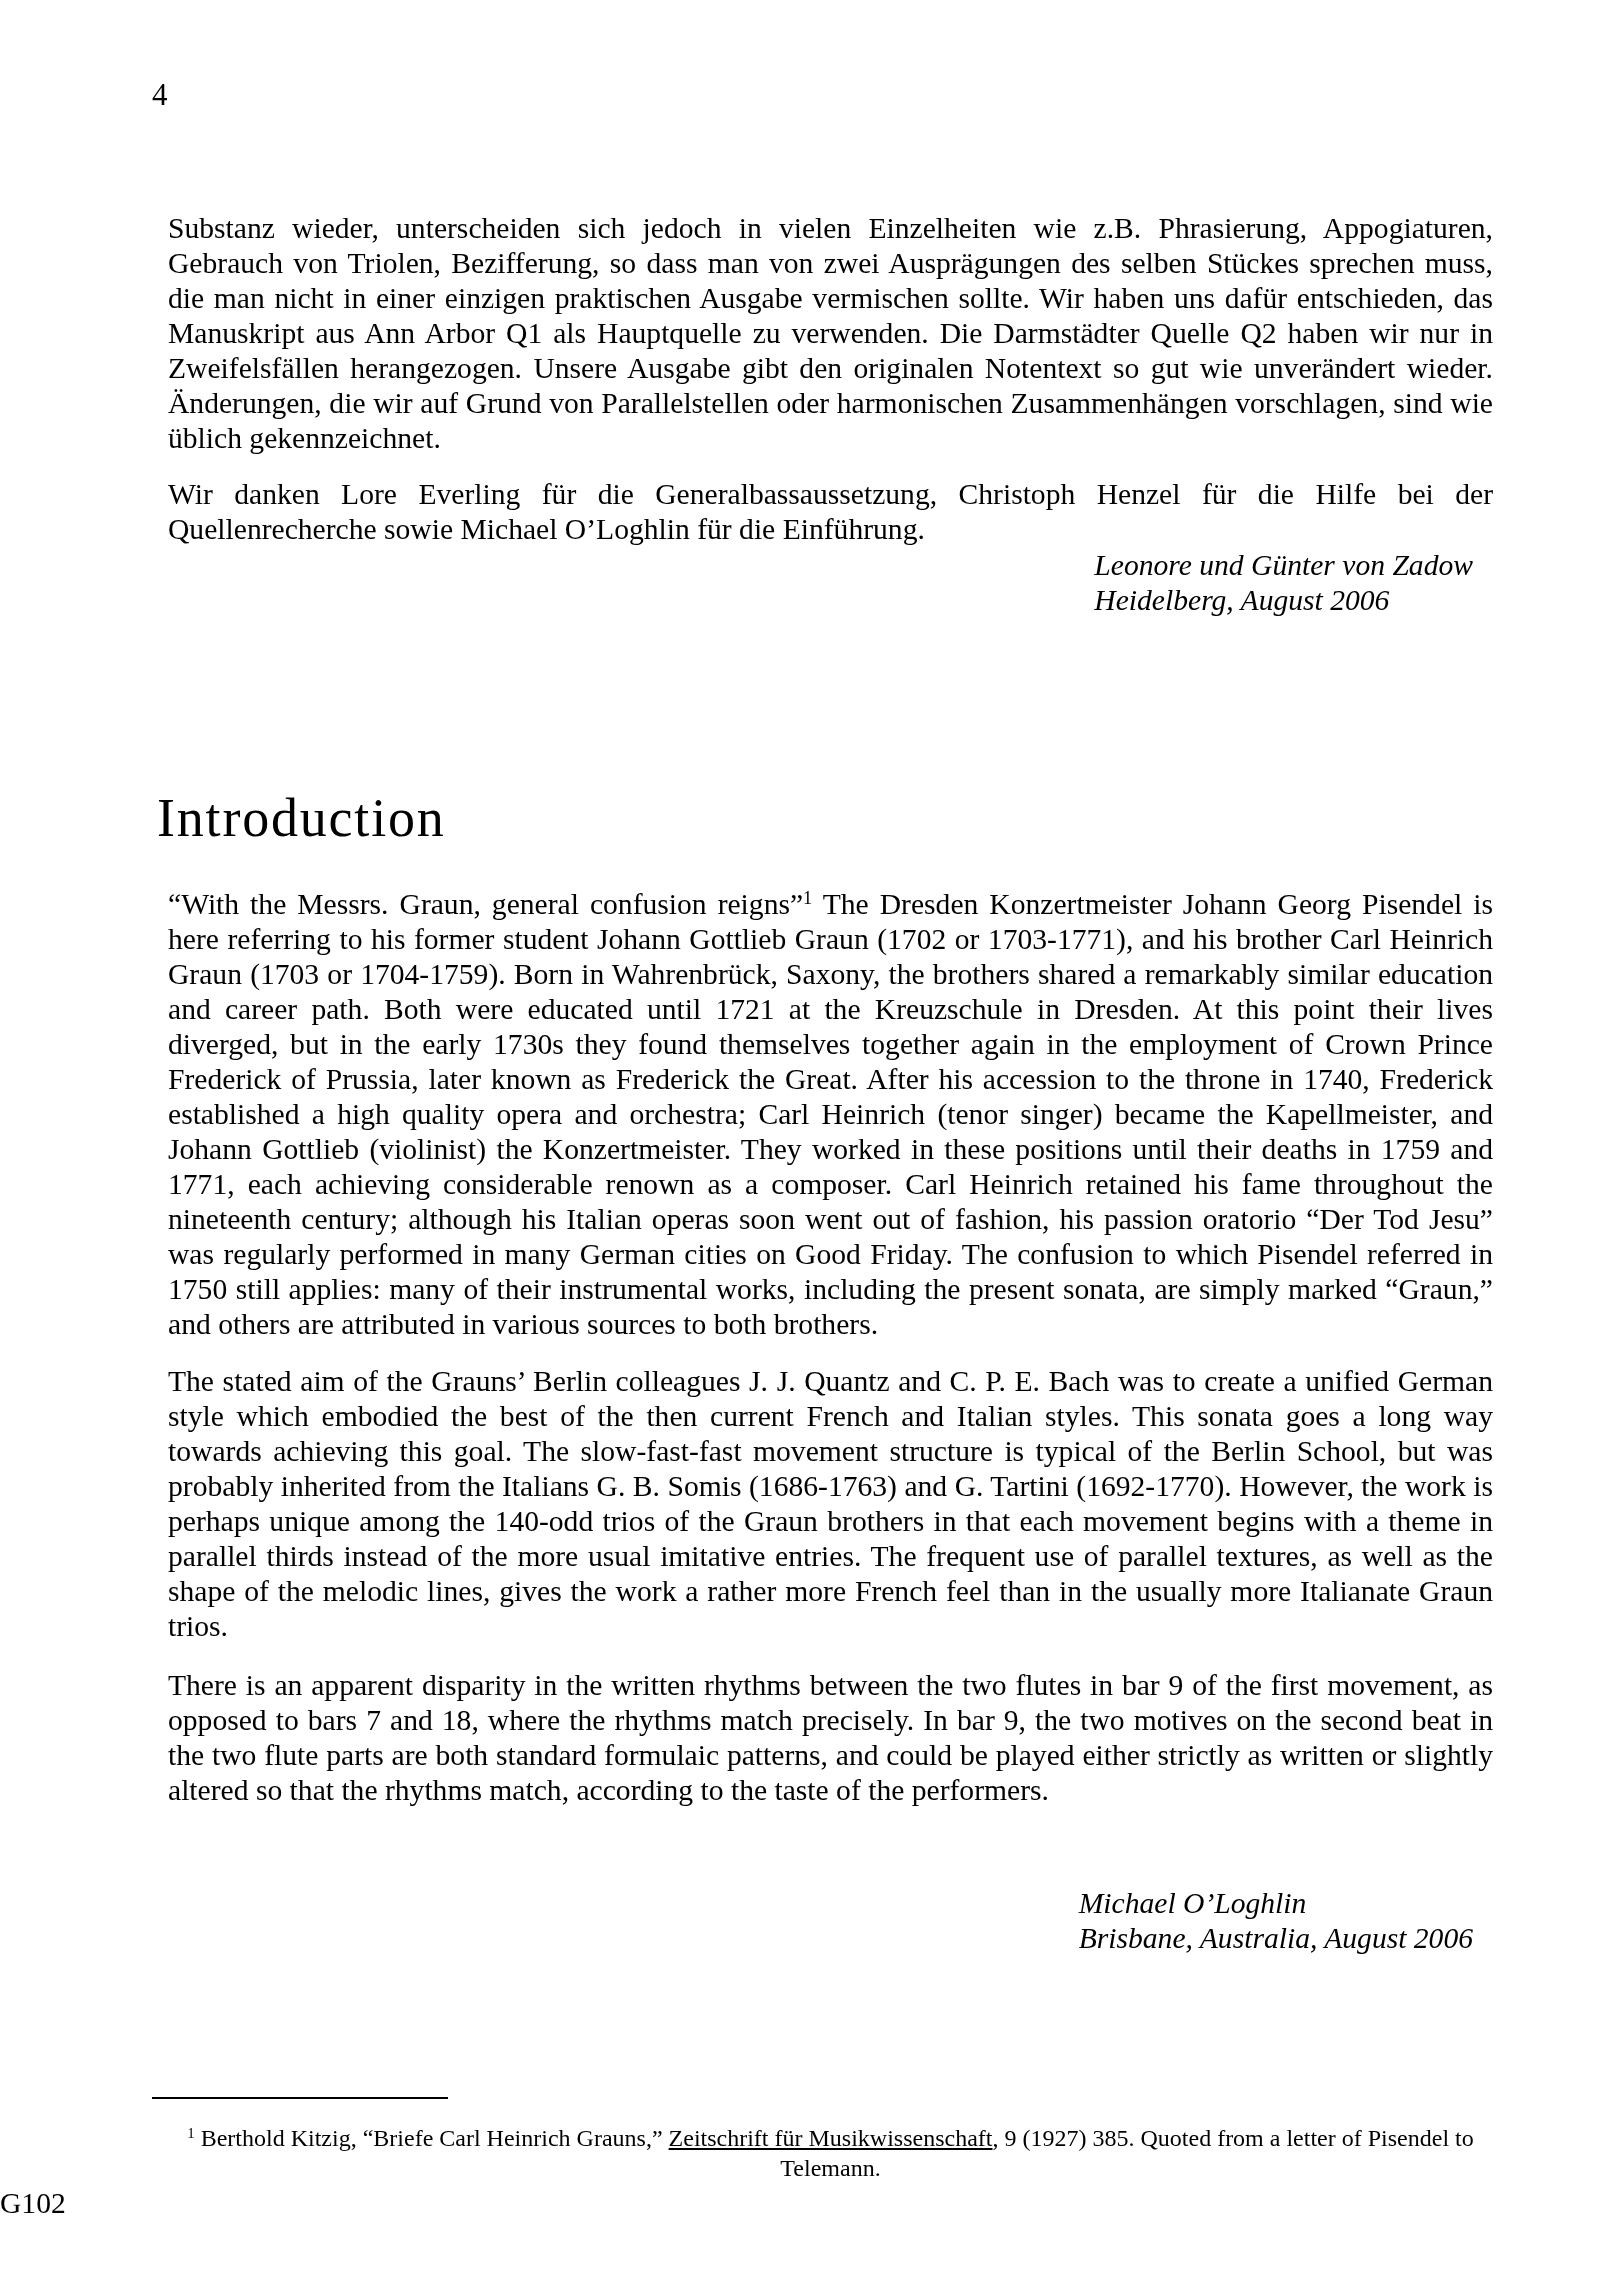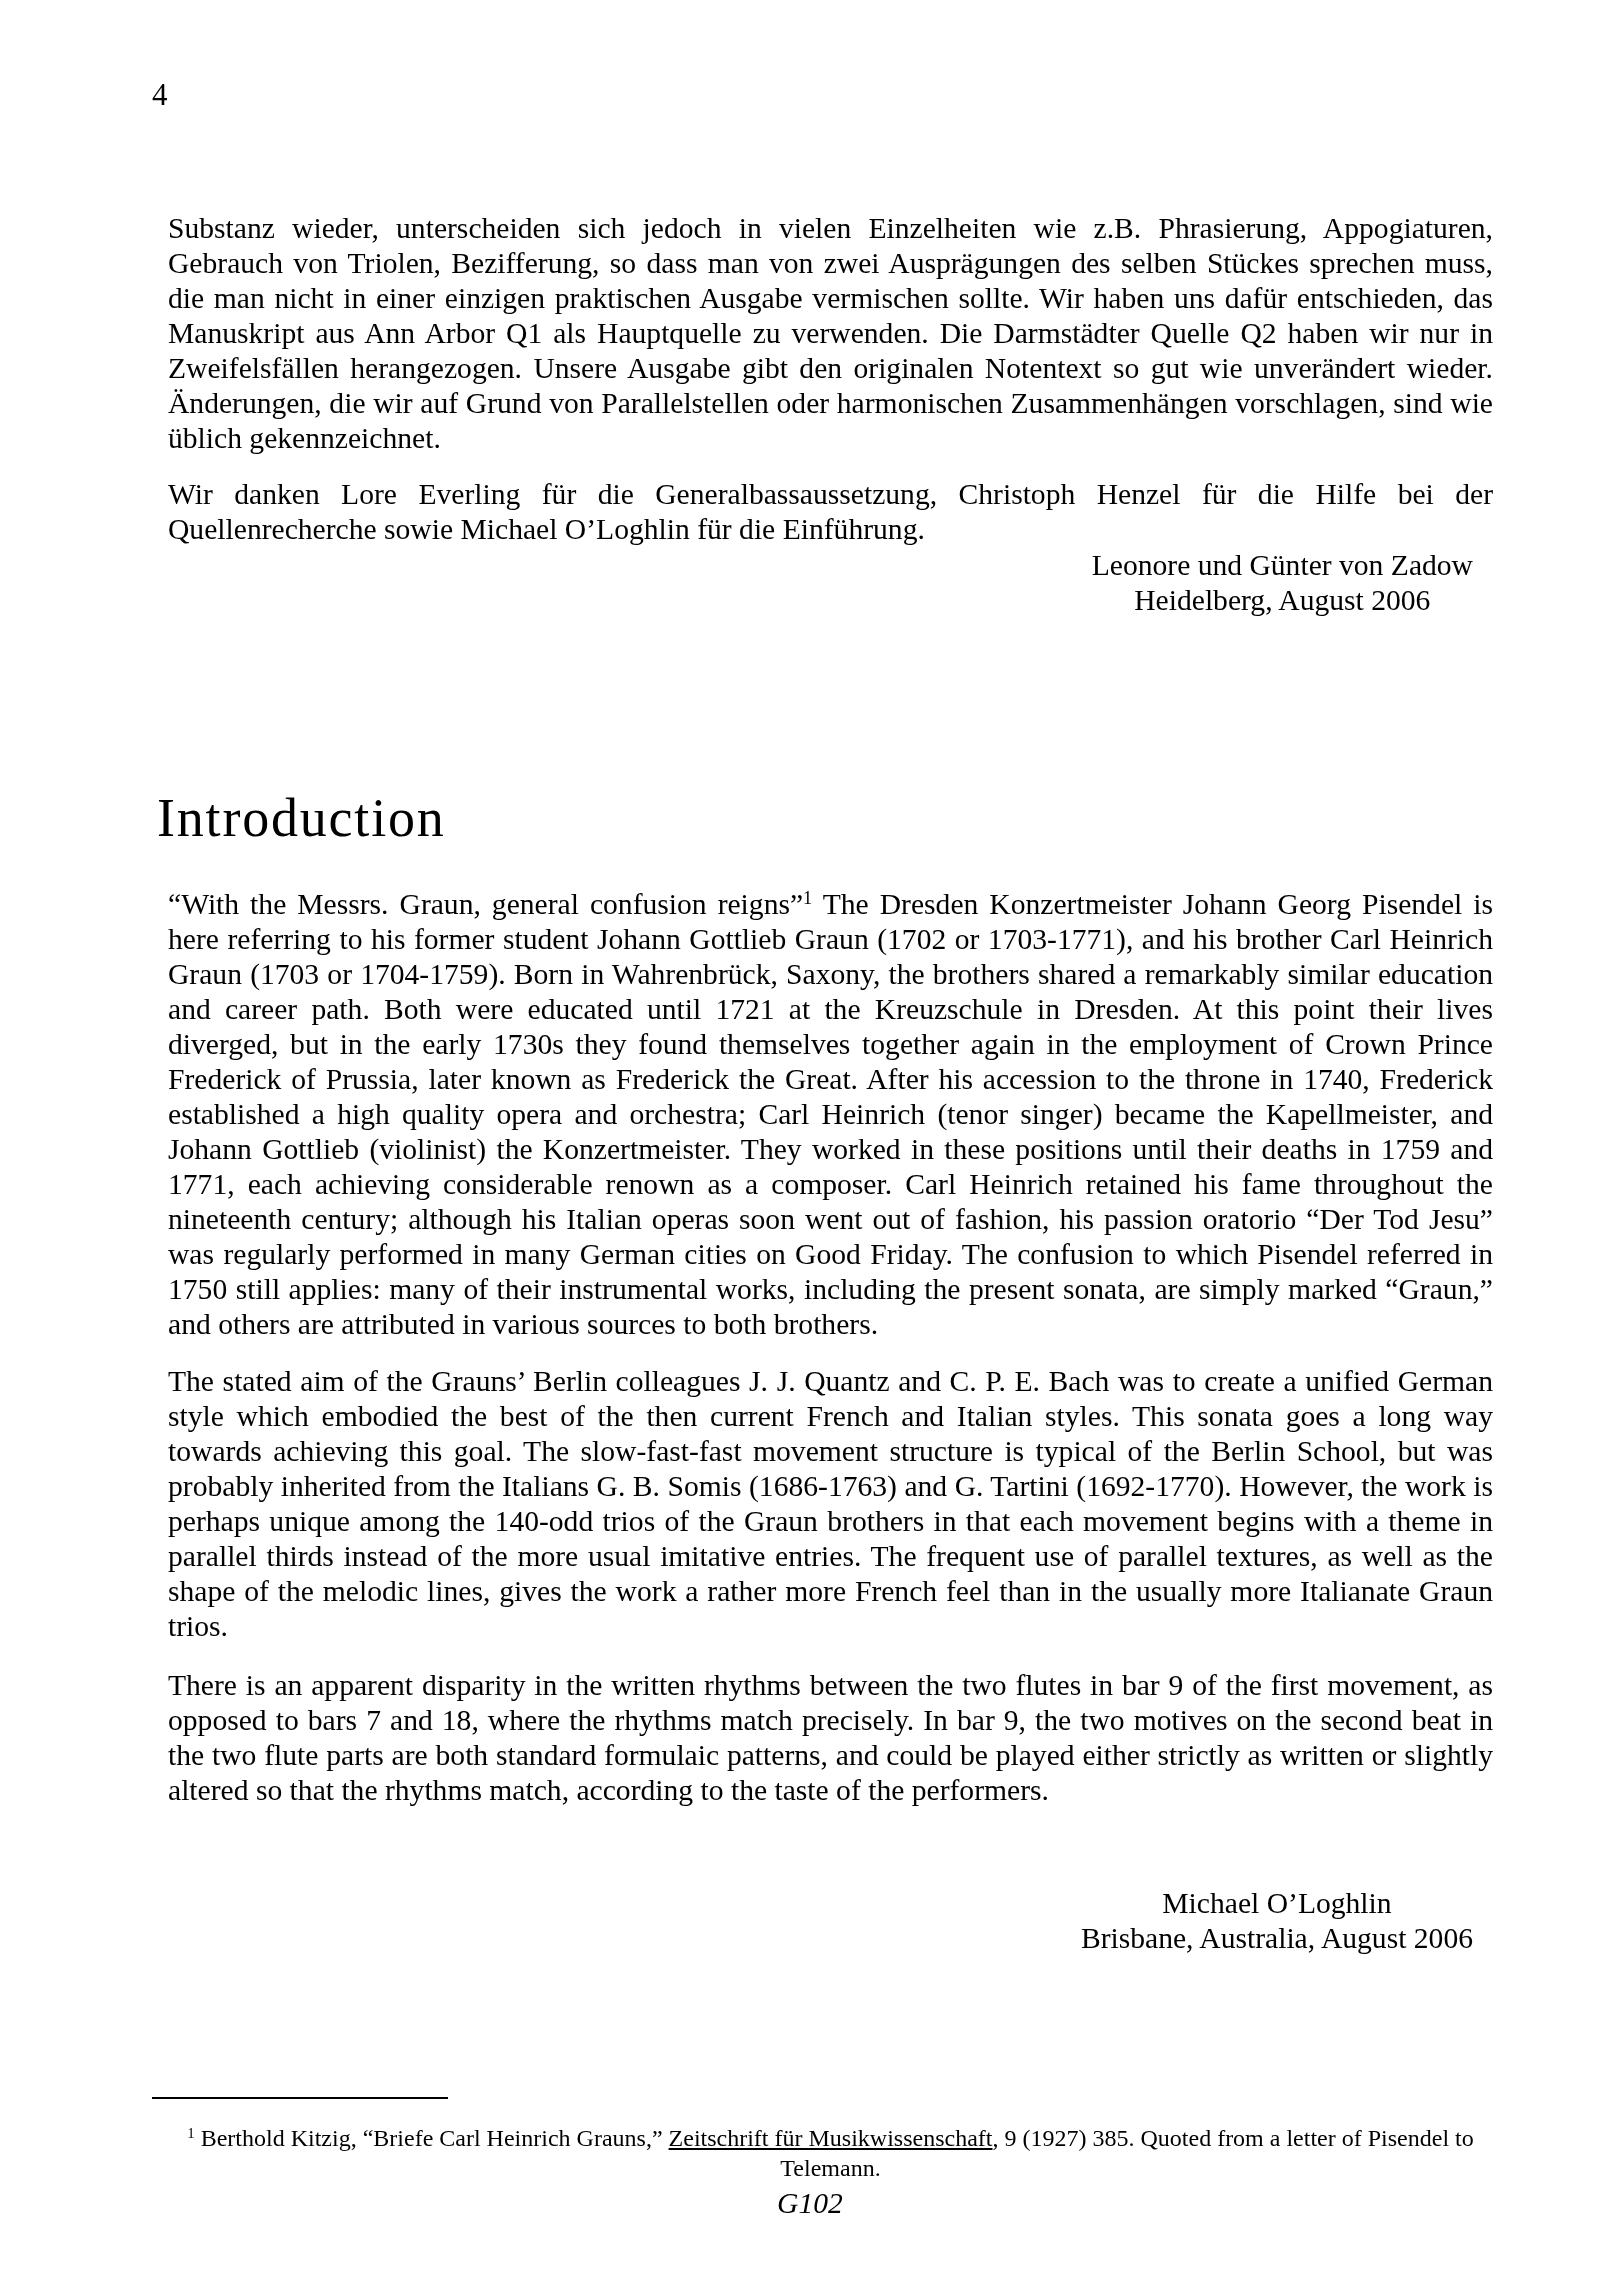--- a/index.html
+++ b/index.html
@@ -28,23 +28,24 @@
     width: 1325px;
   }
   .para {
     font-size: 29.6px;
     line-height: 35px;
     text-align: justify;
     margin: 16px;
   }
   .sig-block {
     right: 147px;
-    text-align: center;
+    text-align: left;
     font-size: 29.6px;
     line-height: 35px;
+    font-style: italic;
   }
   .intro-heading {
     left: 150px;
     top: 781px;
     font-size: 54px;
     line-height: 61px;
     font-weight: normal;
     letter-spacing: 1.8px;
     margin: 7px;
   }
@@ -70,24 +71,23 @@
     line-height: 29.6px;
     text-align: left;
   }
   .journal-title {
     text-decoration: underline;
   }
   .page-footer {
     left: 0;
     top: 2186px;
     width: 1620px;
-    text-align: center;
+    text-align: left;
     font-size: 29.6px;
     line-height: 34px;
-    font-style: italic;
   }
 </style>
 </head>
 <body>
 
 <div class="page">
 
   <div class="abs page-number">4</div>
 
   <p class="abs body-col para" style="top: 195px;">Substanz wieder, unterscheiden sich jedoch in vielen Einzelheiten wie z.B. Phrasierung, Appogiaturen, Gebrauch von Triolen, Bezifferung, so dass man von zwei Ausprägungen des selben Stückes sprechen muss, die man nicht in einer einzigen praktischen Ausgabe vermischen sollte. Wir haben uns dafür entschieden, das Manuskript aus Ann Arbor Q1 als Hauptquelle zu verwenden. Die Darmstädter Quelle Q2 haben wir nur in Zweifelsfällen herangezogen. Unsere Ausgabe gibt den originalen Notentext so gut wie unverändert wieder. Änderungen, die wir auf Grund von Parallelstellen oder harmonischen Zusammenhängen vorschlagen, sind wie üblich gekennzeichnet.</p>

